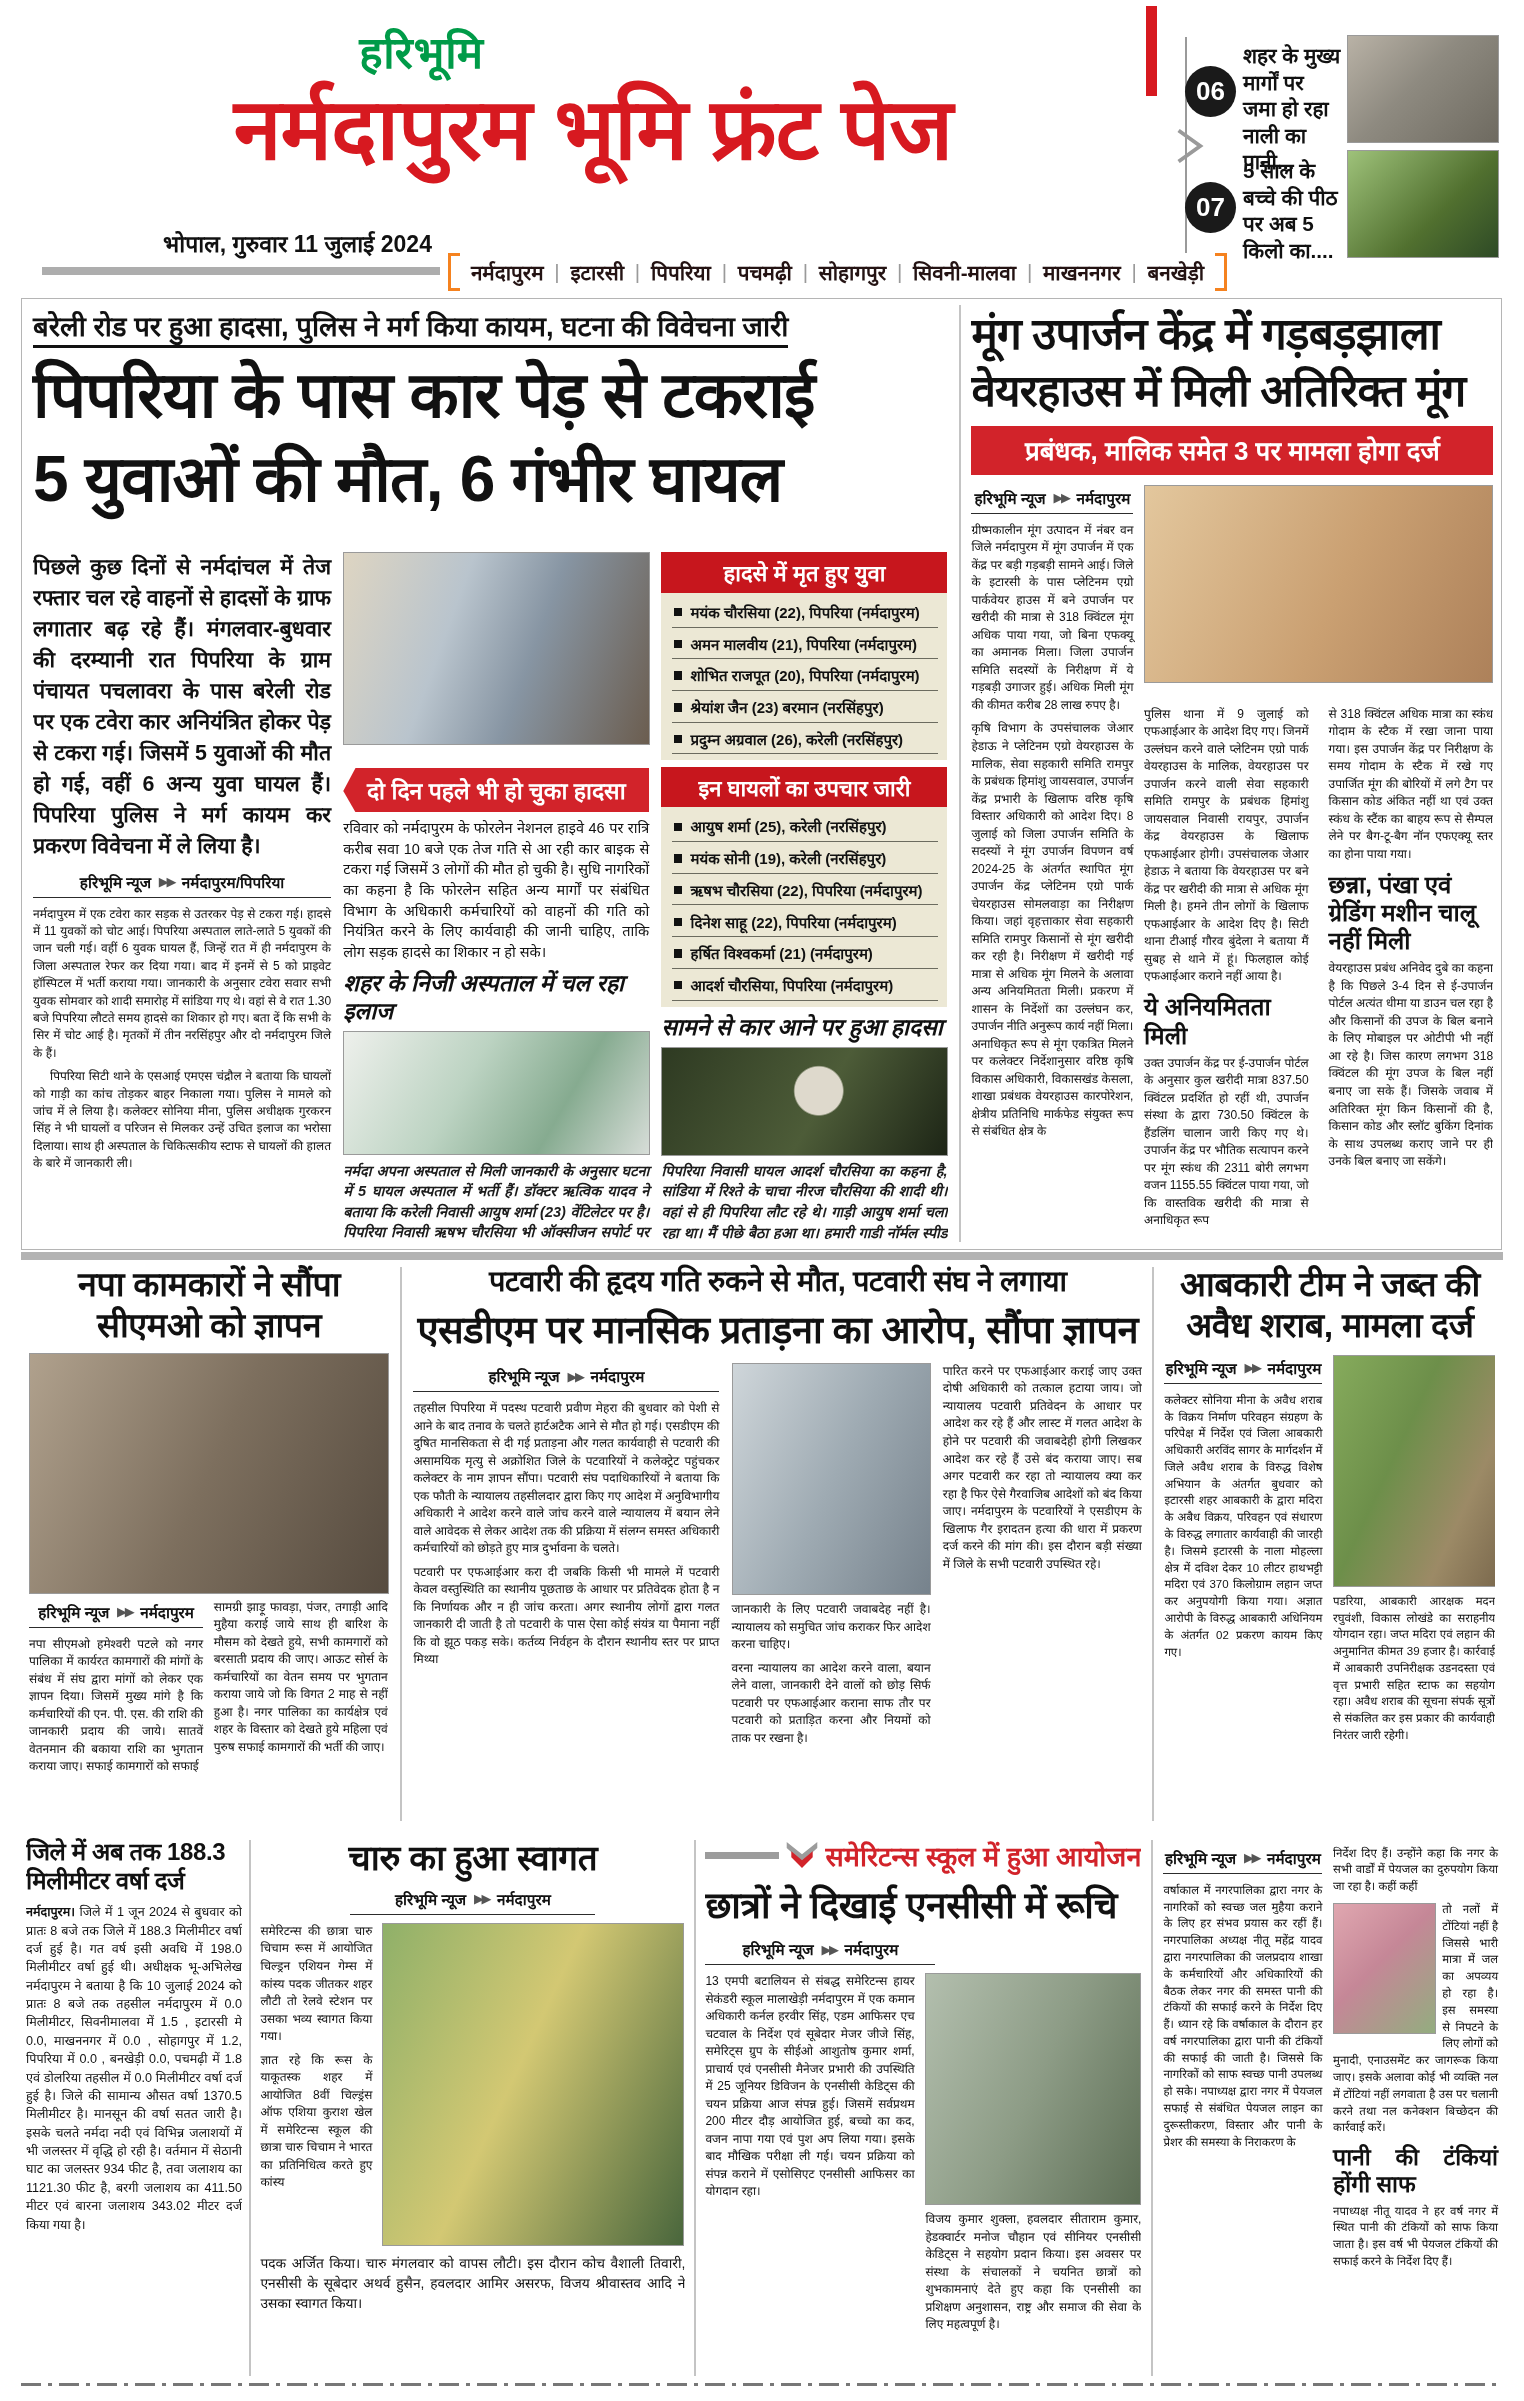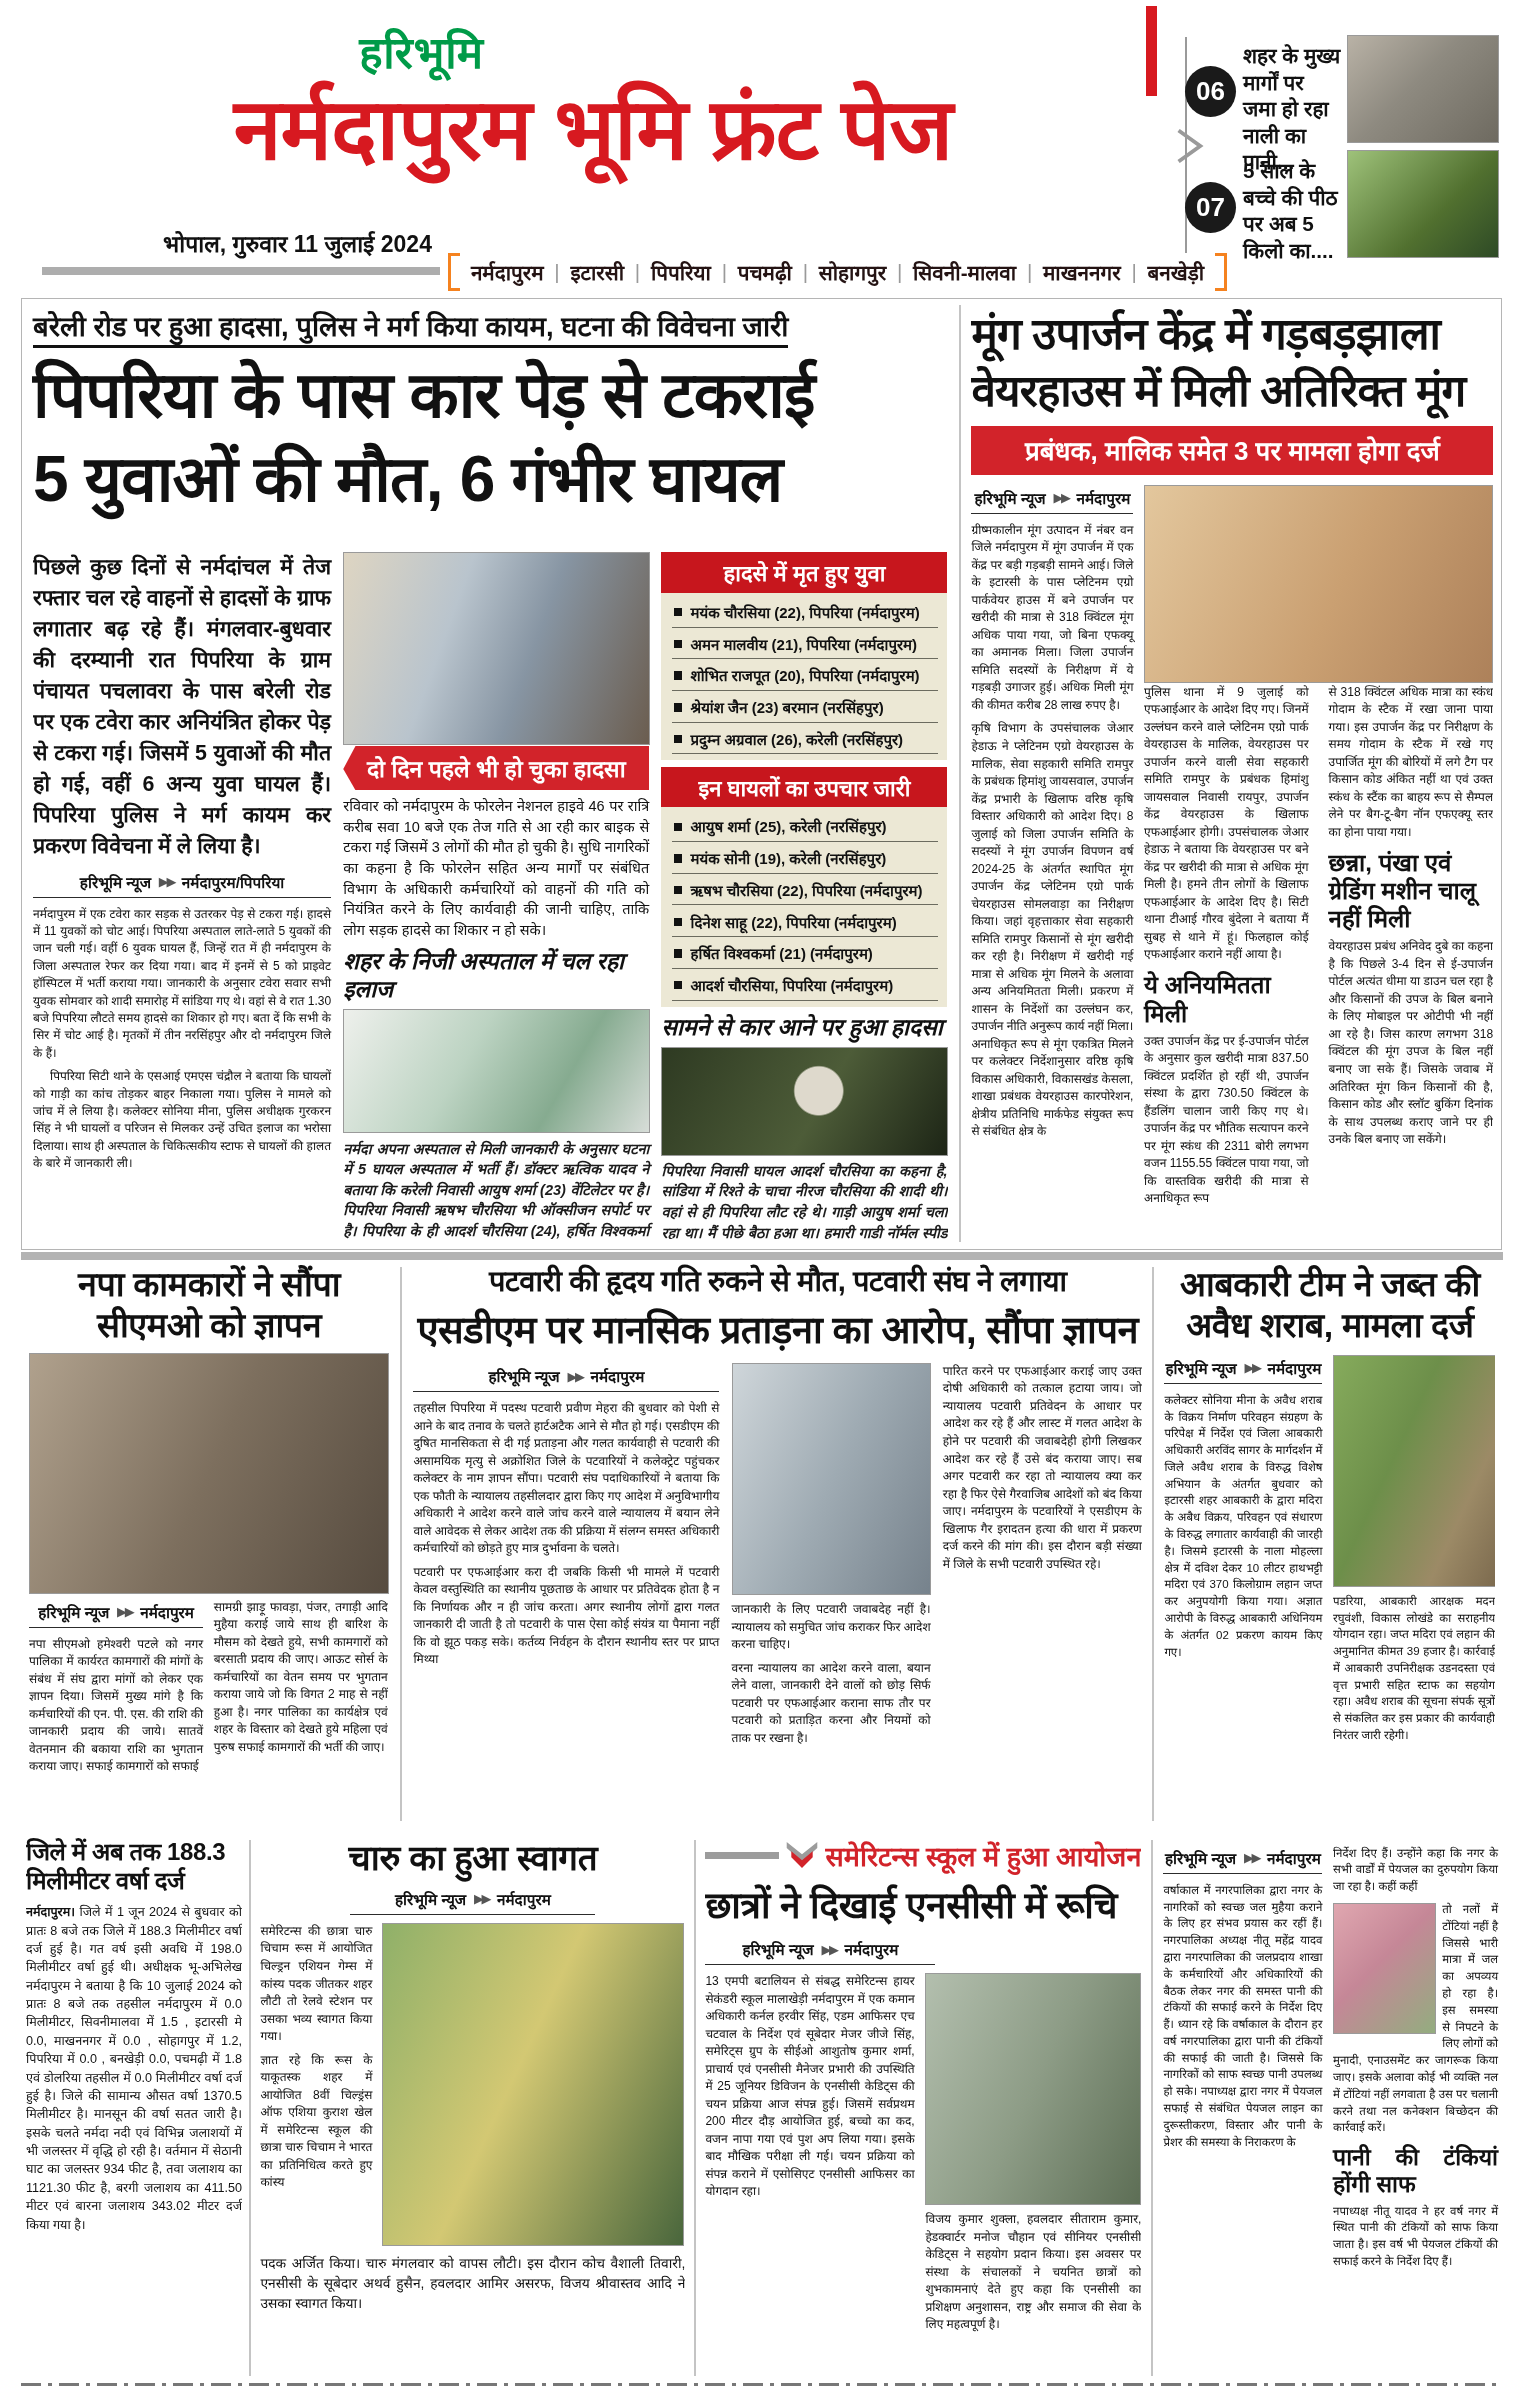--- a/index.html
+++ b/index.html
@@ -131,21 +131,21 @@
           <span>नर्मदापुरम/पिपरिया</span>
         </div>
         <div class="body">
           <p class="noind">नर्मदापुरम में एक टवेरा कार सड़क से उतरकर पेड़ से टकरा गई। हादसे में 11 युवकों को चोट आई। पिपरिया अस्पताल लाते-लाते 5 युवकों की जान चली गई। वहीं 6 युवक घायल हैं, जिन्हें रात में ही नर्मदापुरम के जिला अस्पताल रेफर कर दिया गया। बाद में इनमें से 5 को प्राइवेट हॉस्पिटल में भर्ती कराया गया। जानकारी के अनुसार टवेरा सवार सभी युवक सोमवार को शादी समारोह में सांडिया गए थे। वहां से वे रात 1.30 बजे पिपरिया लौटते समय हादसे का शिकार हो गए। बता दें कि सभी के सिर में चोट आई है। मृतकों में तीन नरसिंहपुर और दो नर्मदापुरम जिले के हैं।</p>
           <p>पिपरिया सिटी थाने के एसआई एमएस चंद्रौल ने बताया कि घायलों को गाड़ी का कांच तोड़कर बाहर निकाला गया। पुलिस ने मामले को जांच में ले लिया है। कलेक्टर सोनिया मीना, पुलिस अधीक्षक गुरकरन सिंह ने भी घायलों व परिजन से मिलकर उन्हें उचित इलाज का भरोसा दिलाया। साथ ही अस्पताल के चिकित्सकीय स्टाफ से घायलों की हालत के बारे में जानकारी ली।</p>
         </div>
       </div>
 
       <div style="width:306px;">
         <div class="ph ph-visit" style="width:305px;height:191px;"></div>
-        <div class="ribbon" style="margin-top:1px;">दो दिन पहले भी हो चुका हादसा</div>
+        <div class="ribbon" style="margin-top:23px;">दो दिन पहले भी हो चुका हादसा</div>
         <div class="ribtext" style="margin-top:6.1px;">रविवार को नर्मदापुरम के फोरलेन नेशनल हाइवे 46 पर रात्रि करीब सवा 10 बजे एक तेज गति से आ रही कार बाइक से टकरा गई जिसमें 3 लोगों की मौत हो चुकी है। सुधि नागरिकों का कहना है कि फोरलेन सहित अन्य मार्गों पर संबंधित विभाग के अधिकारी कर्मचारियों को वाहनों की गति को नियंत्रित करने के लिए कार्यवाही की जानी चाहिए, ताकि लोग सड़क हादसे का शिकार न हो सके।</div>
         <div class="subhead-it" style="margin-top:7.7px;">शहर के निजी अस्पताल में चल रहा इलाज</div>
         <div class="ph ph-ward" style="width:305px;height:122px;margin-top:6.1px;"></div>
         <div class="caption" style="margin-top:5.4px;">नर्मदा अपना अस्पताल से मिली जानकारी के अनुसार घटना में 5 घायल अस्पताल में भर्ती हैं। डॉक्टर ऋत्विक यादव ने बताया कि करेली निवासी आयुष शर्मा (23) वेंटिलेटर पर है। पिपरिया निवासी ऋषभ चौरसिया भी ऑक्सीजन सपोर्ट पर है। पिपरिया के ही आदर्श चौरसिया (24), हर्षित विश्वकर्मा (24) और मयंक सोनी (19) निवासी करेली का इलाज चल रहा है। पिपरिया निवासी दीपेश साहू (22) जिला अस्पताल में भर्ती है।</div>
       </div>
 
       <div style="width:286px;">
         <div class="lbox">
           <div class="ttl">हादसे में मृत हुए युवा</div>
           <ul>
@@ -188,21 +188,21 @@
             <span class="arr">▶▶</span>
             <span>नर्मदापुरम</span>
           </div>
           <div class="smallbody">
             <p>ग्रीष्मकालीन मूंग उत्पादन में नंबर वन जिले नर्मदापुरम में मूंग उपार्जन में एक केंद्र पर बड़ी गड़बड़ी सामने आई। जिले के इटारसी के पास प्लेटिनम एग्रो पार्कवेयर हाउस में बने उपार्जन पर खरीदी की मात्रा से 318 क्विंटल मूंग अधिक पाया गया, जो बिना एफक्यू का अमानक मिला। जिला उपार्जन समिति सदस्यों के निरीक्षण में ये गड़बड़ी उगाजर हुई। अधिक मिली मूंग की कीमत करीब 28 लाख रुपए है।</p>
             <p>कृषि विभाग के उपसंचालक जेआर हेडाऊ ने प्लेटिनम एग्रो वेयरहाउस के मालिक, सेवा सहकारी समिति रामपुर के प्रबंधक हिमांशु जायसवाल, उपार्जन केंद्र प्रभारी के खिलाफ वरिष्ठ कृषि विस्तार अधिकारी को आदेश दिए। 8 जुलाई को जिला उपार्जन समिति के सदस्यों ने मूंग उपार्जन विपणन वर्ष 2024-25 के अंतर्गत स्थापित मूंग उपार्जन केंद्र प्लेटिनम एग्रो पार्क चेयरहाउस सोमलवाड़ा का निरीक्षण किया। जहां वृहत्ताकार सेवा सहकारी समिति रामपुर किसानों से मूंग खरीदी कर रही है। निरीक्षण में खरीदी गई मात्रा से अधिक मूंग मिलने के अलावा अन्य अनियमितता मिली। प्रकरण में शासन के निर्देशों का उल्लंघन कर, उपार्जन नीति अनुरूप कार्य नहीं मिला। अनाधिकृत रूप से मूंग एकत्रित मिलने पर कलेक्टर निर्देशानुसार वरिष्ठ कृषि विकास अधिकारी, विकासखंड केसला, शाखा प्रबंधक वेयरहाउस कारपोरेशन, क्षेत्रीय प्रतिनिधि मार्कफेड संयुक्त रूप से संबंधित क्षेत्र के</p>
           </div>
         </div>
         <div style="width:349px;">
           <div class="ph ph-sacks" style="width:347px;height:196px;"></div>
-          <div class="cols" style="gap:20px;margin-top:1px;">
+          <div class="cols" style="gap:20px;margin-top:23px;">
             <div style="width:168px;">
               <div class="smallbody">
                   <p>पुलिस थाना में 9 जुलाई को एफआईआर के आदेश दिए गए। जिनमें उल्लंघन करने वाले प्लेटिनम एग्रो पार्क वेयरहाउस के मालिक, वेयरहाउस पर उपार्जन करने वाली सेवा सहकारी समिति रामपुर के प्रबंधक हिमांशु जायसवाल निवासी रायपुर, उपार्जन केंद्र वेयरहाउस के खिलाफ एफआईआर होगी। उपसंचालक जेआर हेडाऊ ने बताया कि वेयरहाउस पर बने केंद्र पर खरीदी की मात्रा से अधिक मूंग मिली है। हमने तीन लोगों के खिलाफ एफआईआर के आदेश दिए है। सिटी थाना टीआई गौरव बुंदेला ने बताया मैं सुबह से थाने में हूं। फिलहाल कोई एफआईआर कराने नहीं आया है।</p>
                 </div>
               <div class="subhead">ये अनियमितता मिली</div>
               <div class="smallbody">
                   <p>उक्त उपार्जन केंद्र पर ई-उपार्जन पोर्टल के अनुसार कुल खरीदी मात्रा 837.50 क्विंटल प्रदर्शित हो रहीं थी, उपार्जन संस्था के द्वारा 730.50 क्विंटल के हैंडलिंग चालान जारी किए गए थे। उपार्जन केंद्र पर भौतिक सत्यापन करने पर मूंग स्कंध की 2311 बोरी लगभग वजन 1155.55 क्विंटल पाया गया, जो कि वास्तविक खरीदी की मात्रा से अनाधिकृत रूप</p>
                 </div>
             </div>
             <div style="width:168px;">

